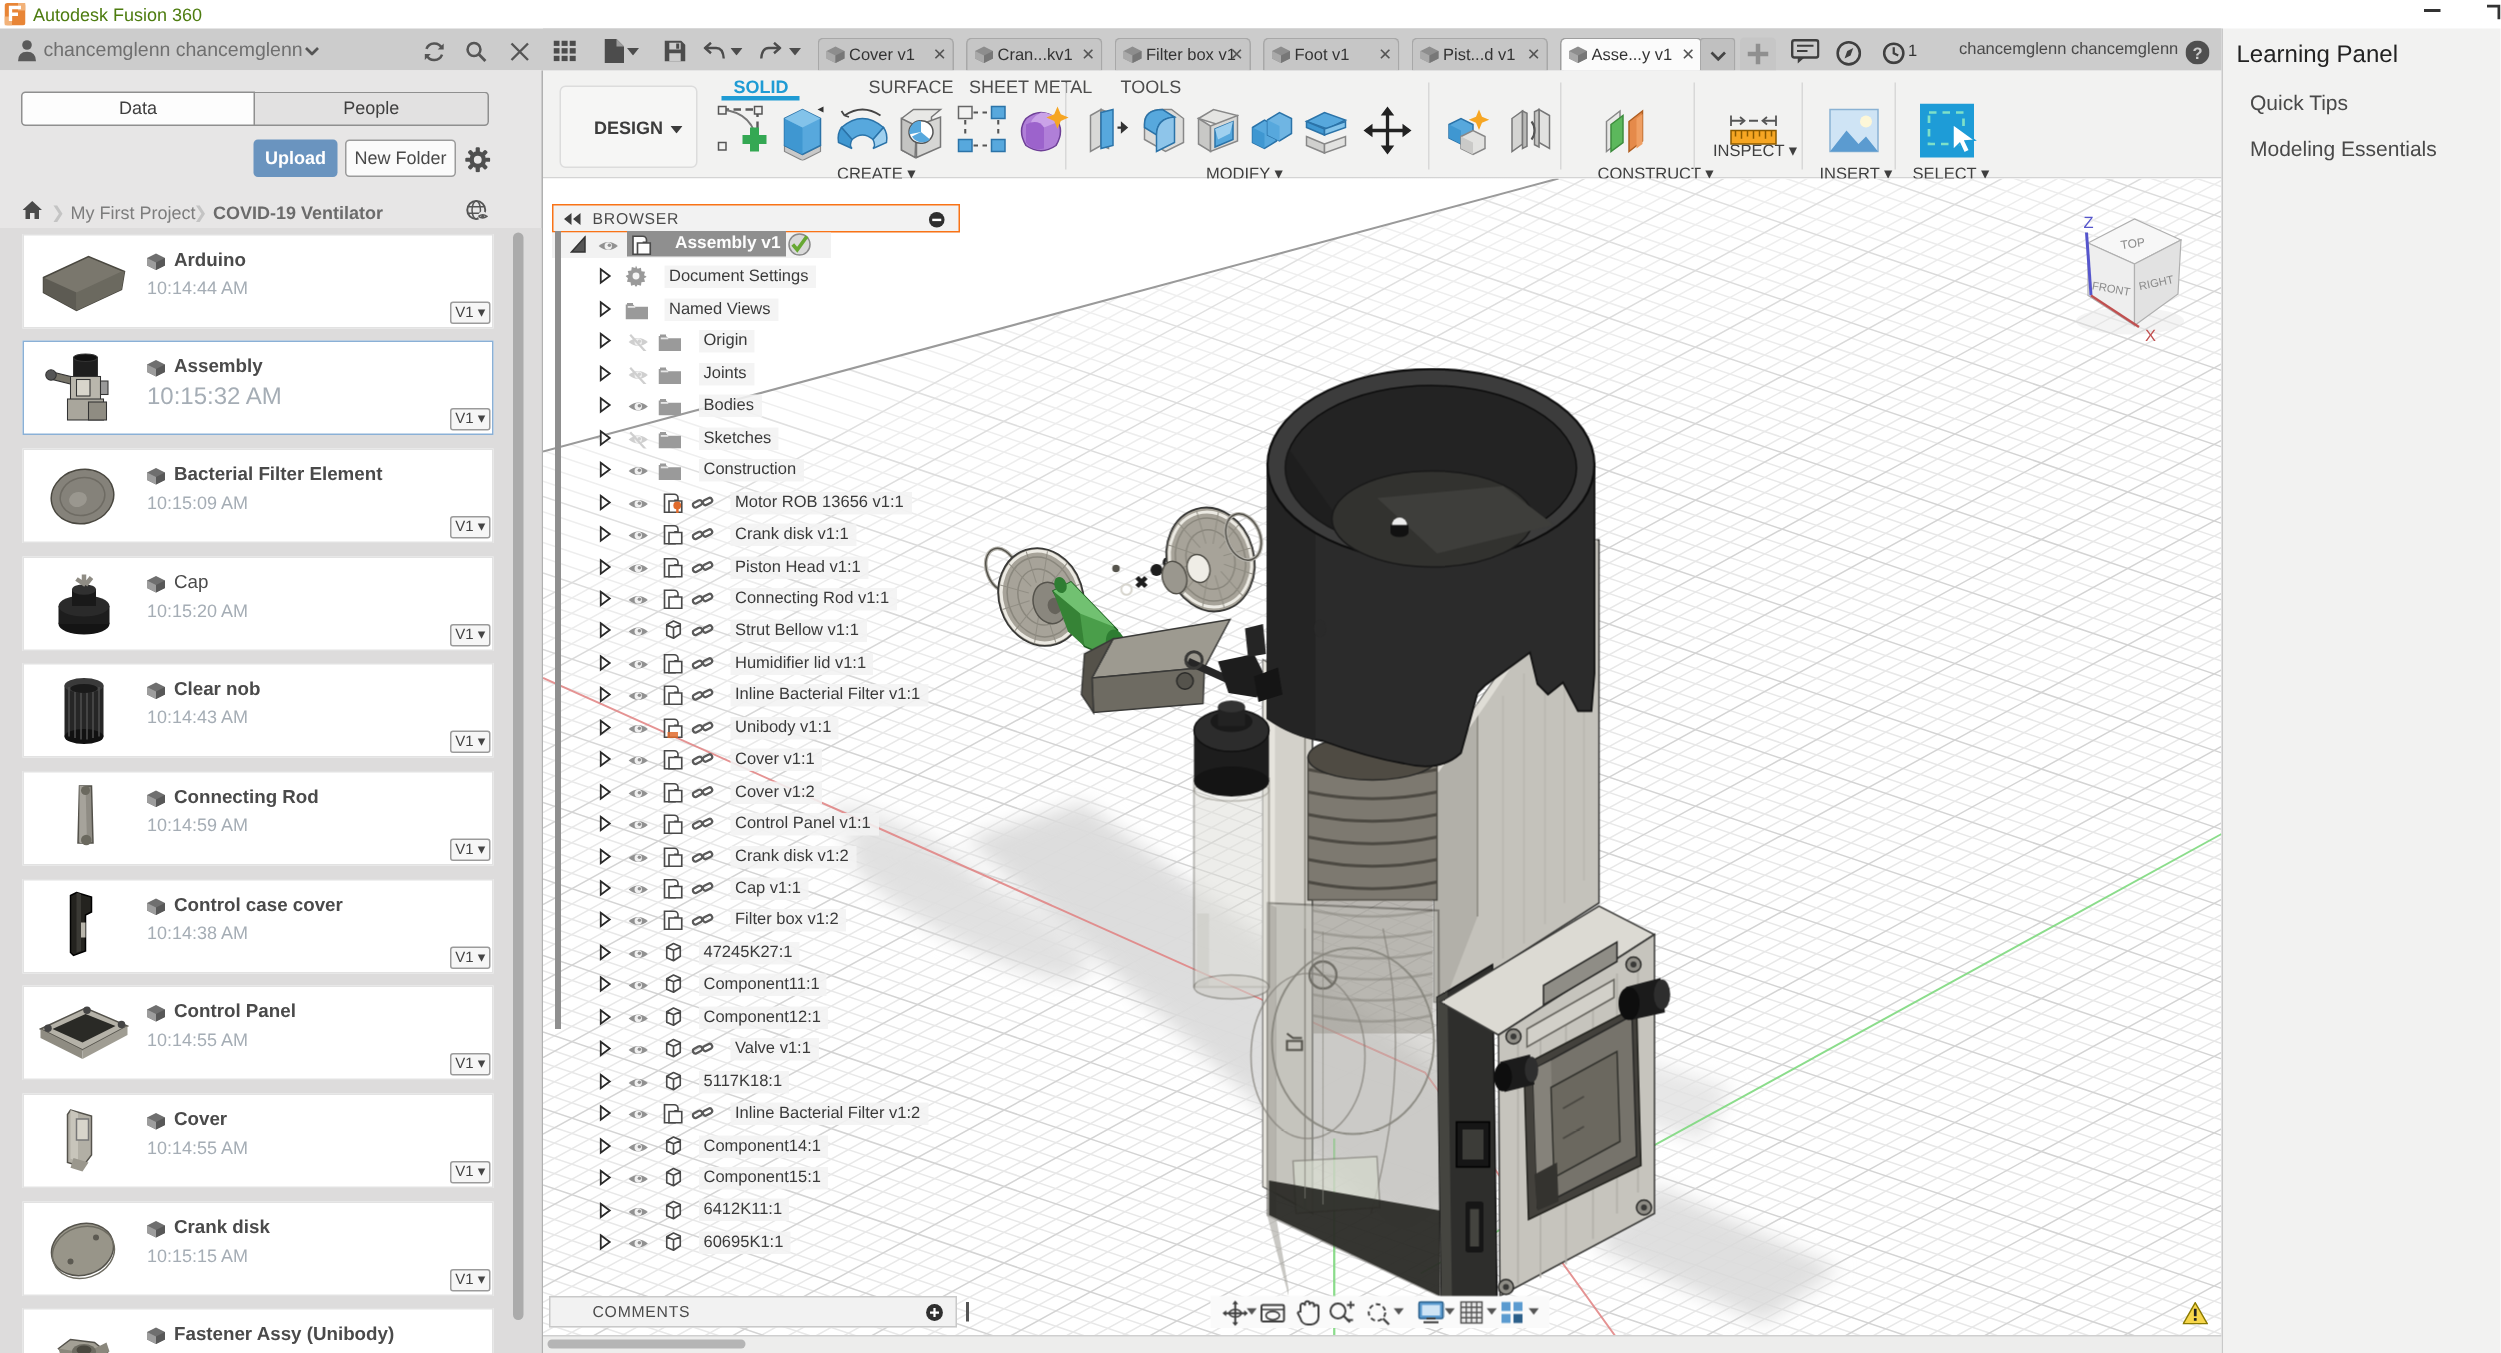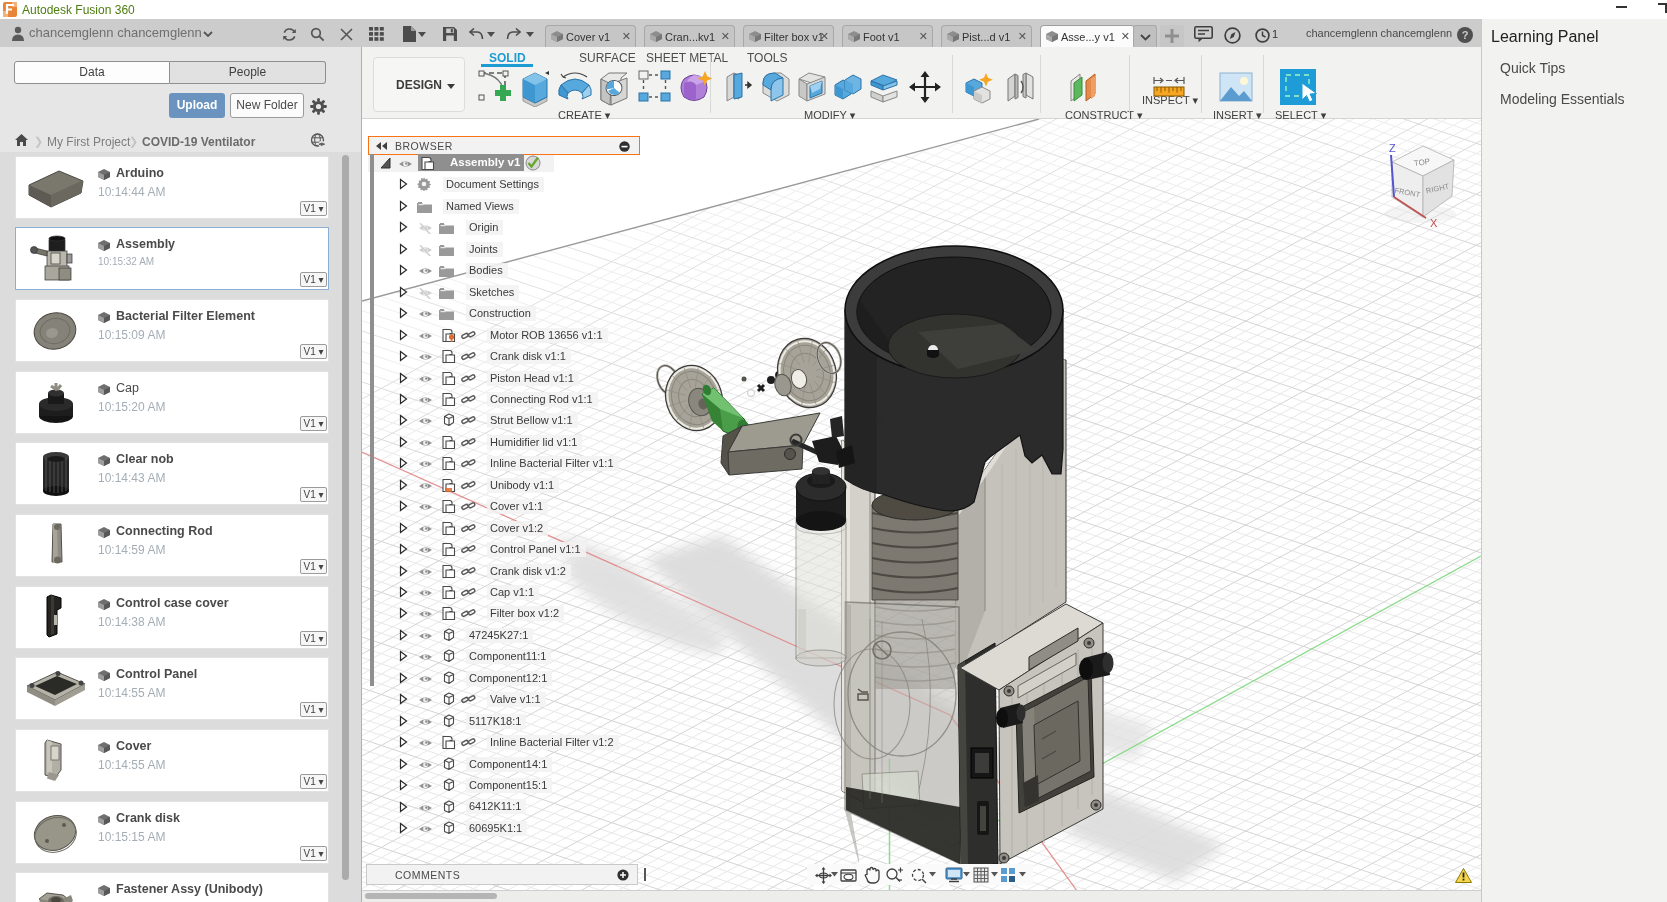--- a/index.html
+++ b/index.html
@@ -394,21 +394,21 @@
             <circle cx="13" cy="16" r="3.5" fill="#555"></circle>
             <rect x="46" y="20" width="5" height="9" fill="#999"></rect>
           </g>
         </svg>
 <svg class="abs" style="left:81px;top:11px" width="14" height="13" viewBox="0 0 14 13">
 <path d="M1 4 L7 1 L13 4 L13 9 L7 12 L1 9 Z" fill="#6f6f6f"></path>
           <path d="M1 4 L7 7 L7 12 L1 9 Z" fill="#9d9d9d"></path>
           <path d="M7 7 L13 4 L13 9 L7 12 Z" fill="#585858"></path>
 </svg>
 <span class="abs" style="left:100px;top:9px;font-size:12.5px;font-weight:bold;color:#4a4a4a;white-space:nowrap;">Assembly</span>
-<span class="abs" style="left:82px;top:28px;font-size:10px;color:#a5adb5;">10:15:32 AM</span>
+<span class="abs" style="left:82px;top:28px;font-size:16px;color:#a5adb5;">10:15:32 AM</span>
 <div class="abs" style="left:284px;top:44px;width:27px;height:15px;background:#f6f6f6;border:1px solid #9b9b9b;border-radius:2px;font-size:10px;color:#444;text-align:center;line-height:13px;">V1 ▾</div>
 </div>
       <div class="abs" style="left:15px;top:147px;width:314px;height:63px;background:#fff;border:1px solid #e2e2e2;">
 <svg class="abs" style="left:5px;top:6px" width="70" height="50" viewBox="0 0 70 50">
           <ellipse cx="34" cy="25" rx="21" ry="18" fill="#85827a" stroke="#4a4840" transform="rotate(-14 34 25)"></ellipse>
           <ellipse cx="34" cy="25" rx="15" ry="12.5" fill="none" stroke="#6e6b63" transform="rotate(-14 34 25)"></ellipse>
           <ellipse cx="31" cy="27" rx="6" ry="5" fill="#9a978f" transform="rotate(-14 31 27)"></ellipse>
         </svg>
 <svg class="abs" style="left:81px;top:11px" width="14" height="13" viewBox="0 0 14 13">
 <path d="M1 4 L7 1 L13 4 L13 9 L7 12 L1 9 Z" fill="#6f6f6f"></path>

